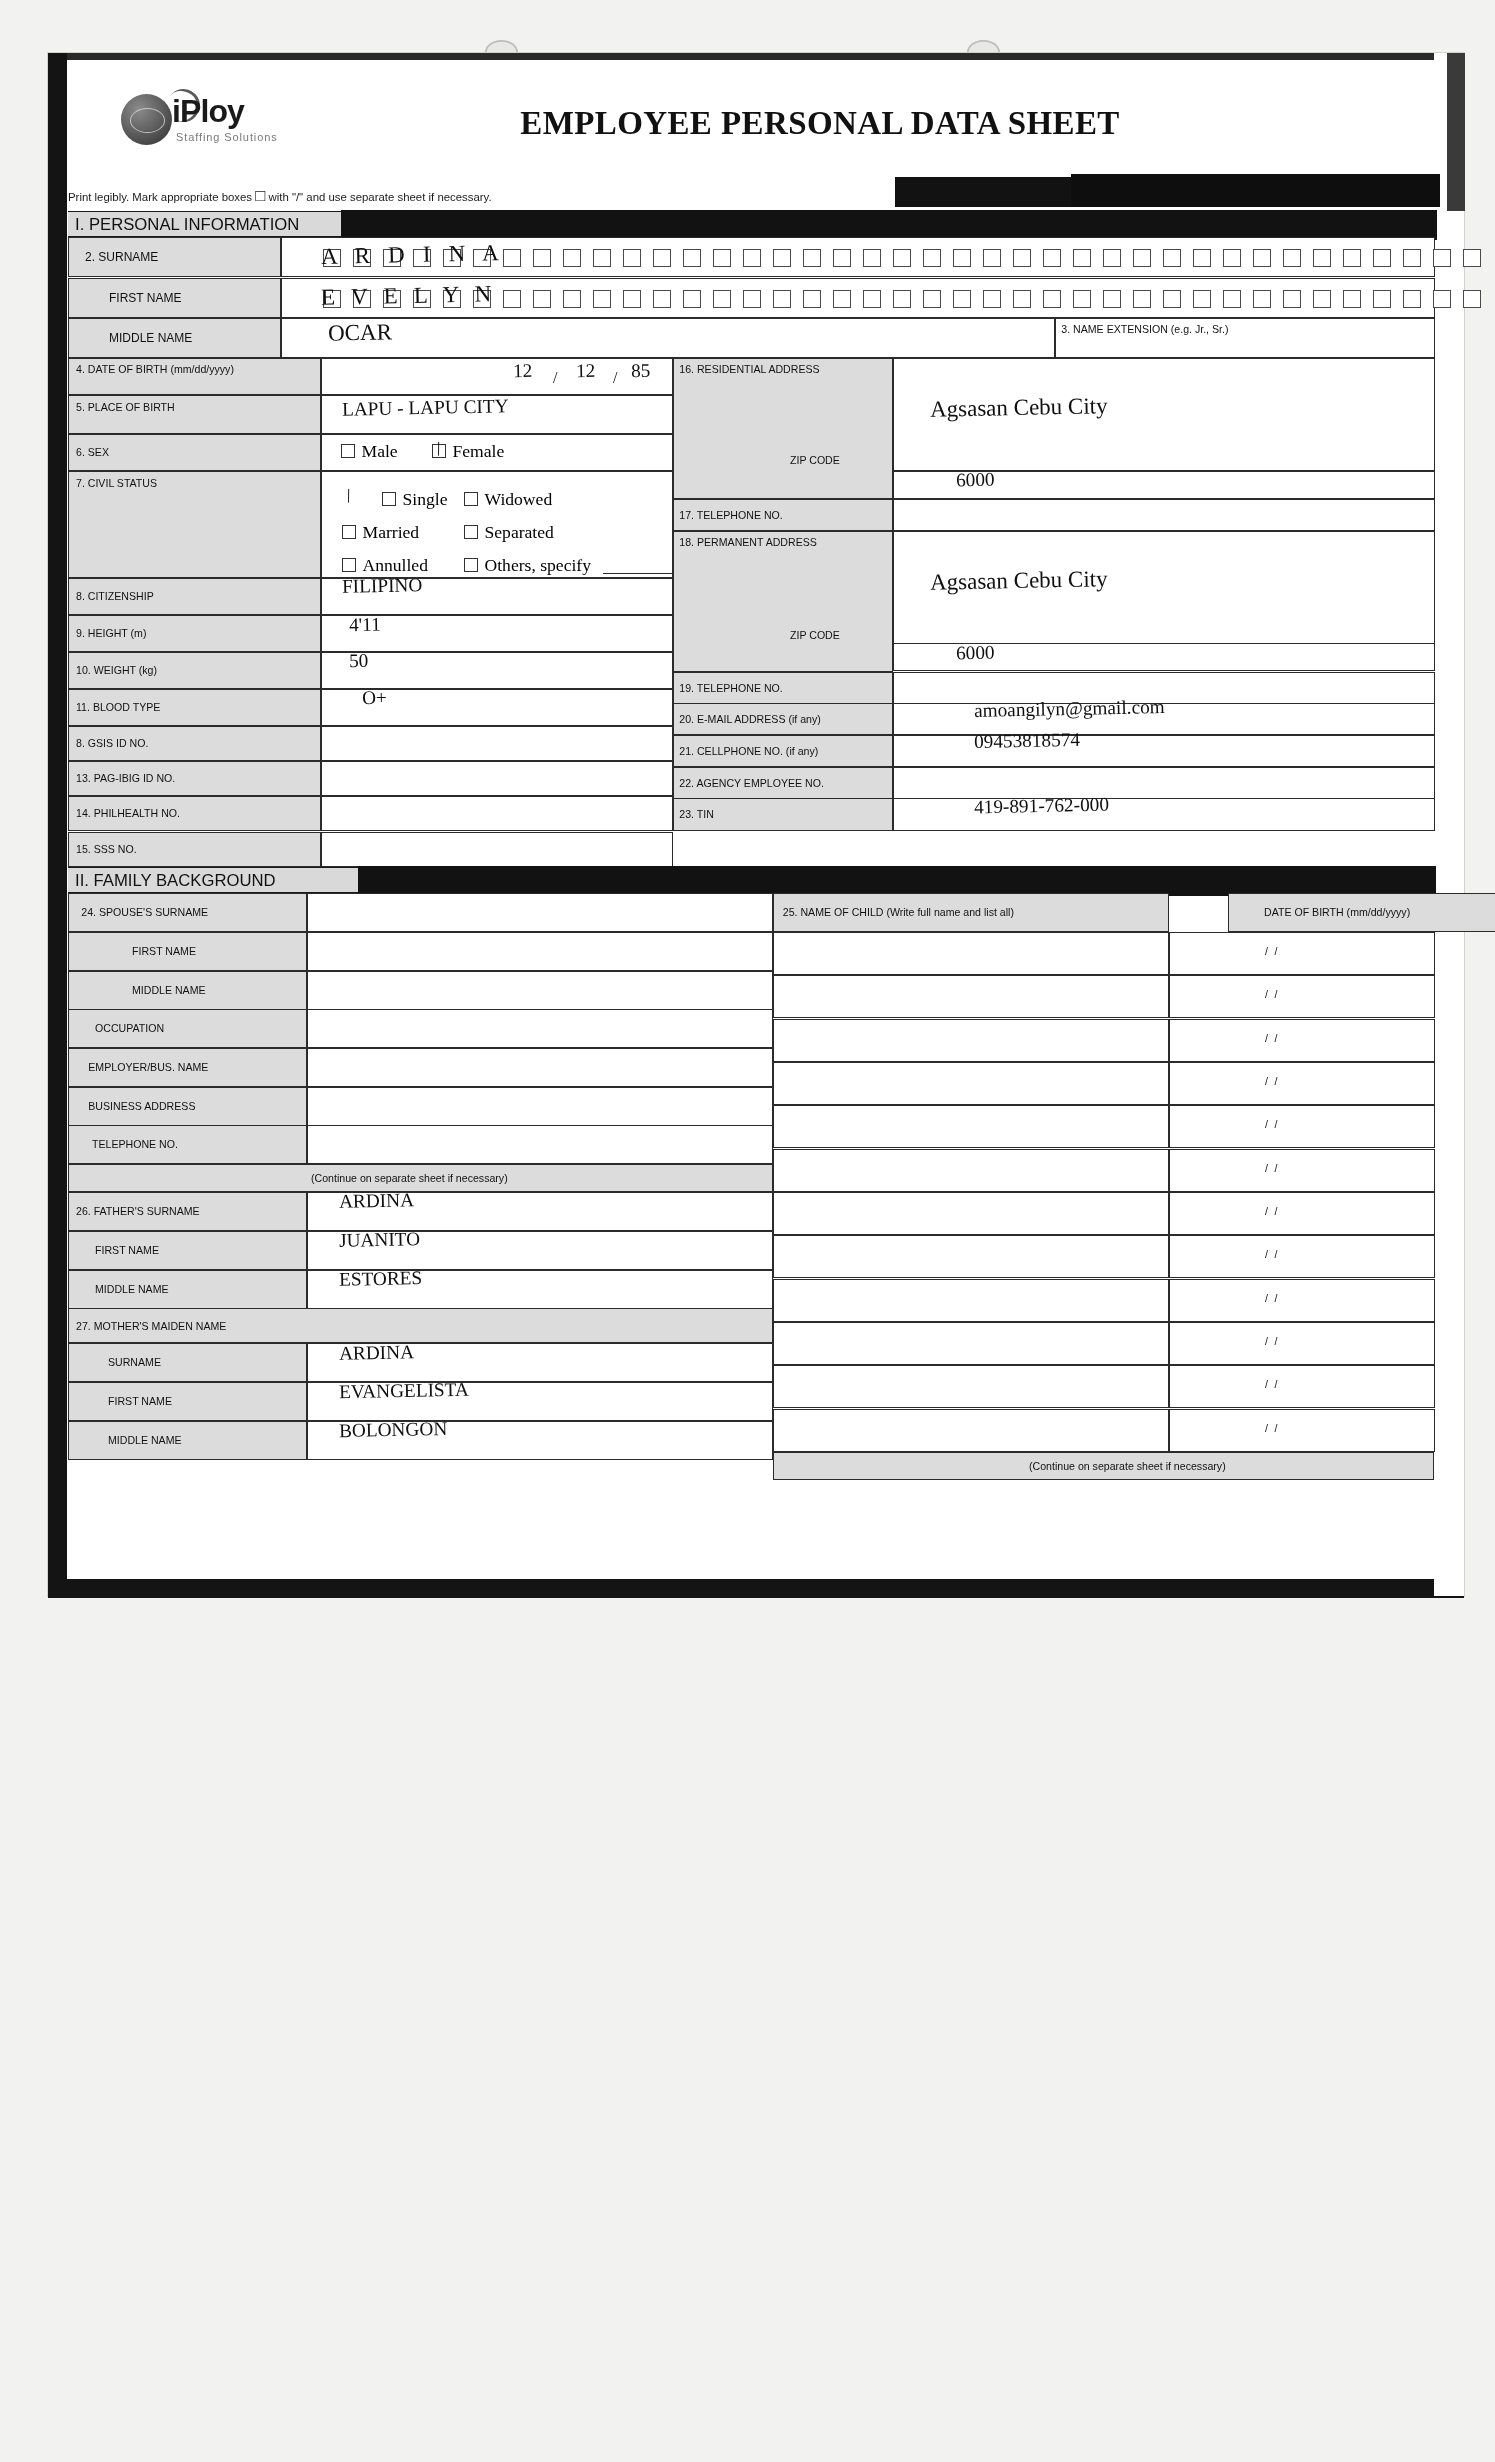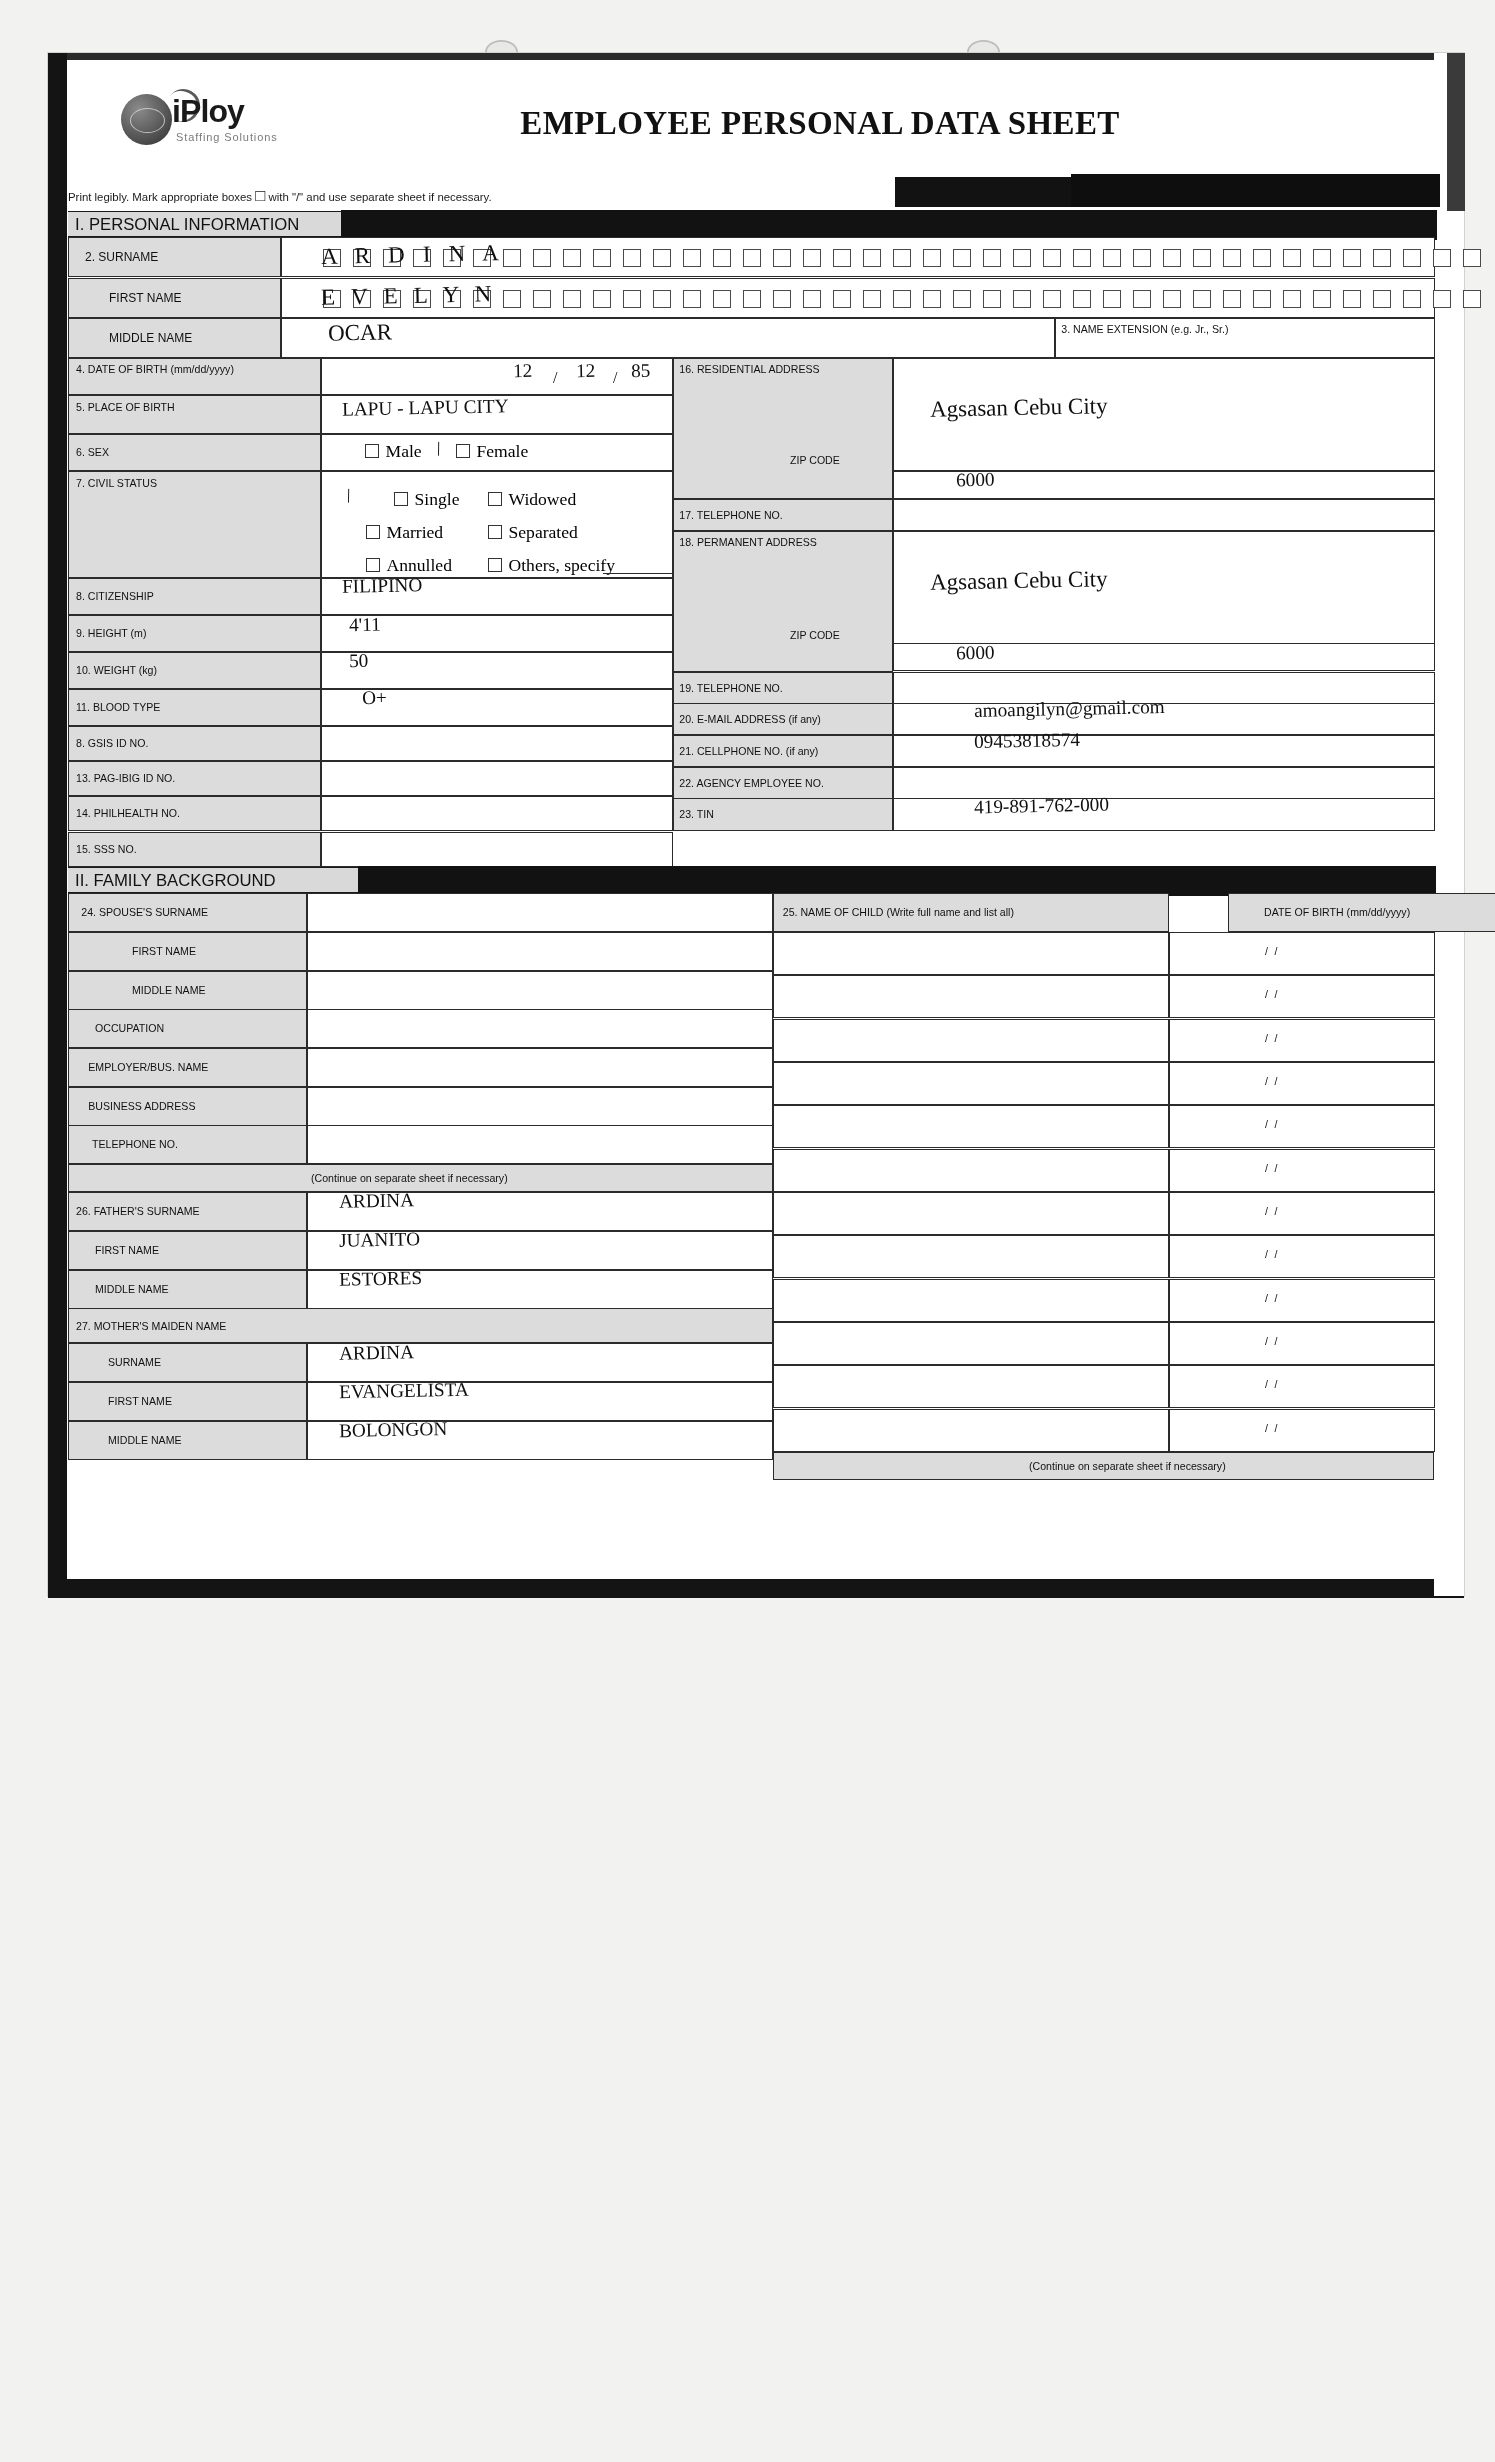--- a/index.html
+++ b/index.html
@@ -80,21 +80,21 @@
   .shade{background:#dcdcdc;}
   .white{background:#ffffff;}
   .hw{
     position:absolute;font-family:"Liberation Serif", serif;
     color:#101010;font-size:23px;
     transform:rotate(-1.2deg);
   }
   .hw.sm{font-size:19.3px;}
   .boxrow{position:absolute;display:flex;gap:0;}
   .bx{width:16px;height:16px;border:1.1px solid #4a4a4a;margin-right:12px;background:#fff;}
-  .chk{position:absolute;font-family:"Liberation Serif",serif;font-size:17.6px;margin-left:24px;}
+  .chk{position:absolute;font-family:"Liberation Serif",serif;font-size:17.6px;}
   .chk .b{display:inline-block;width:12.3px;height:12.3px;border:1.3px solid #333;margin-right:6.2px;vertical-align:-0.9px;}
 
   .slashmark{position:absolute;font-family:"Liberation Serif",serif;font-size:19.3px;transform:rotate(-18deg);}
 
   .dline{position:absolute;border-bottom:0.9px solid #2b2b2b;}
 </style>
 </head>
 <body>
 
 <div class="page">
@@ -272,21 +272,21 @@
     </div>
     <div class="cell white" style="left:253px;top:371px;width:352px;height:37px;"></div>
     <span class="chk" style="left:273px;top:378px;"><span class="b"></span><span>Male</span></span>
     <span class="chk" style="left:364px;top:378px;"><span class="b"></span><span>Female</span></span>
     <span class="slashmark" style="left:368px;top:375px;">/</span>
 
     <div class="cell shade" style="left:0;top:408px;width:253px;height:107px;">
       <span class="lbl sm" style="left:7px;top:5.3px;">7. CIVIL STATUS</span>
     </div>
     <div class="cell white" style="left:253px;top:408px;width:352px;height:107px;"></div>
-    <span class="chk" style="left:262px;top:426px;padding-left:40px;"><span class="b"></span><span>Single</span></span>
+    <span class="chk" style="left:274px;top:426px;padding-left:40px;"><span class="b"></span><span>Single</span></span>
     <span class="slashmark" style="left:278px;top:422px;">/</span>
     <span class="chk" style="left:396px;top:426px;"><span class="b"></span><span>Widowed</span></span>
     <span class="chk" style="left:274px;top:459px;"><span class="b"></span><span>Married</span></span>
     <span class="chk" style="left:396px;top:459px;"><span class="b"></span><span>Separated</span></span>
     <span class="chk" style="left:274px;top:492px;"><span class="b"></span><span>Annulled</span></span>
     <span class="chk" style="left:396px;top:492px;"><span class="b"></span><span>Others, specify</span></span>
     <div class="dline" style="left:535px;top:510px;width:69px;"></div>
 
     <div class="cell shade" style="left:605px;top:468px;width:220px;height:141px;">
       <span class="lbl sm" style="left:5.3px;top:3.5px;">18. PERMANENT ADDRESS</span>

